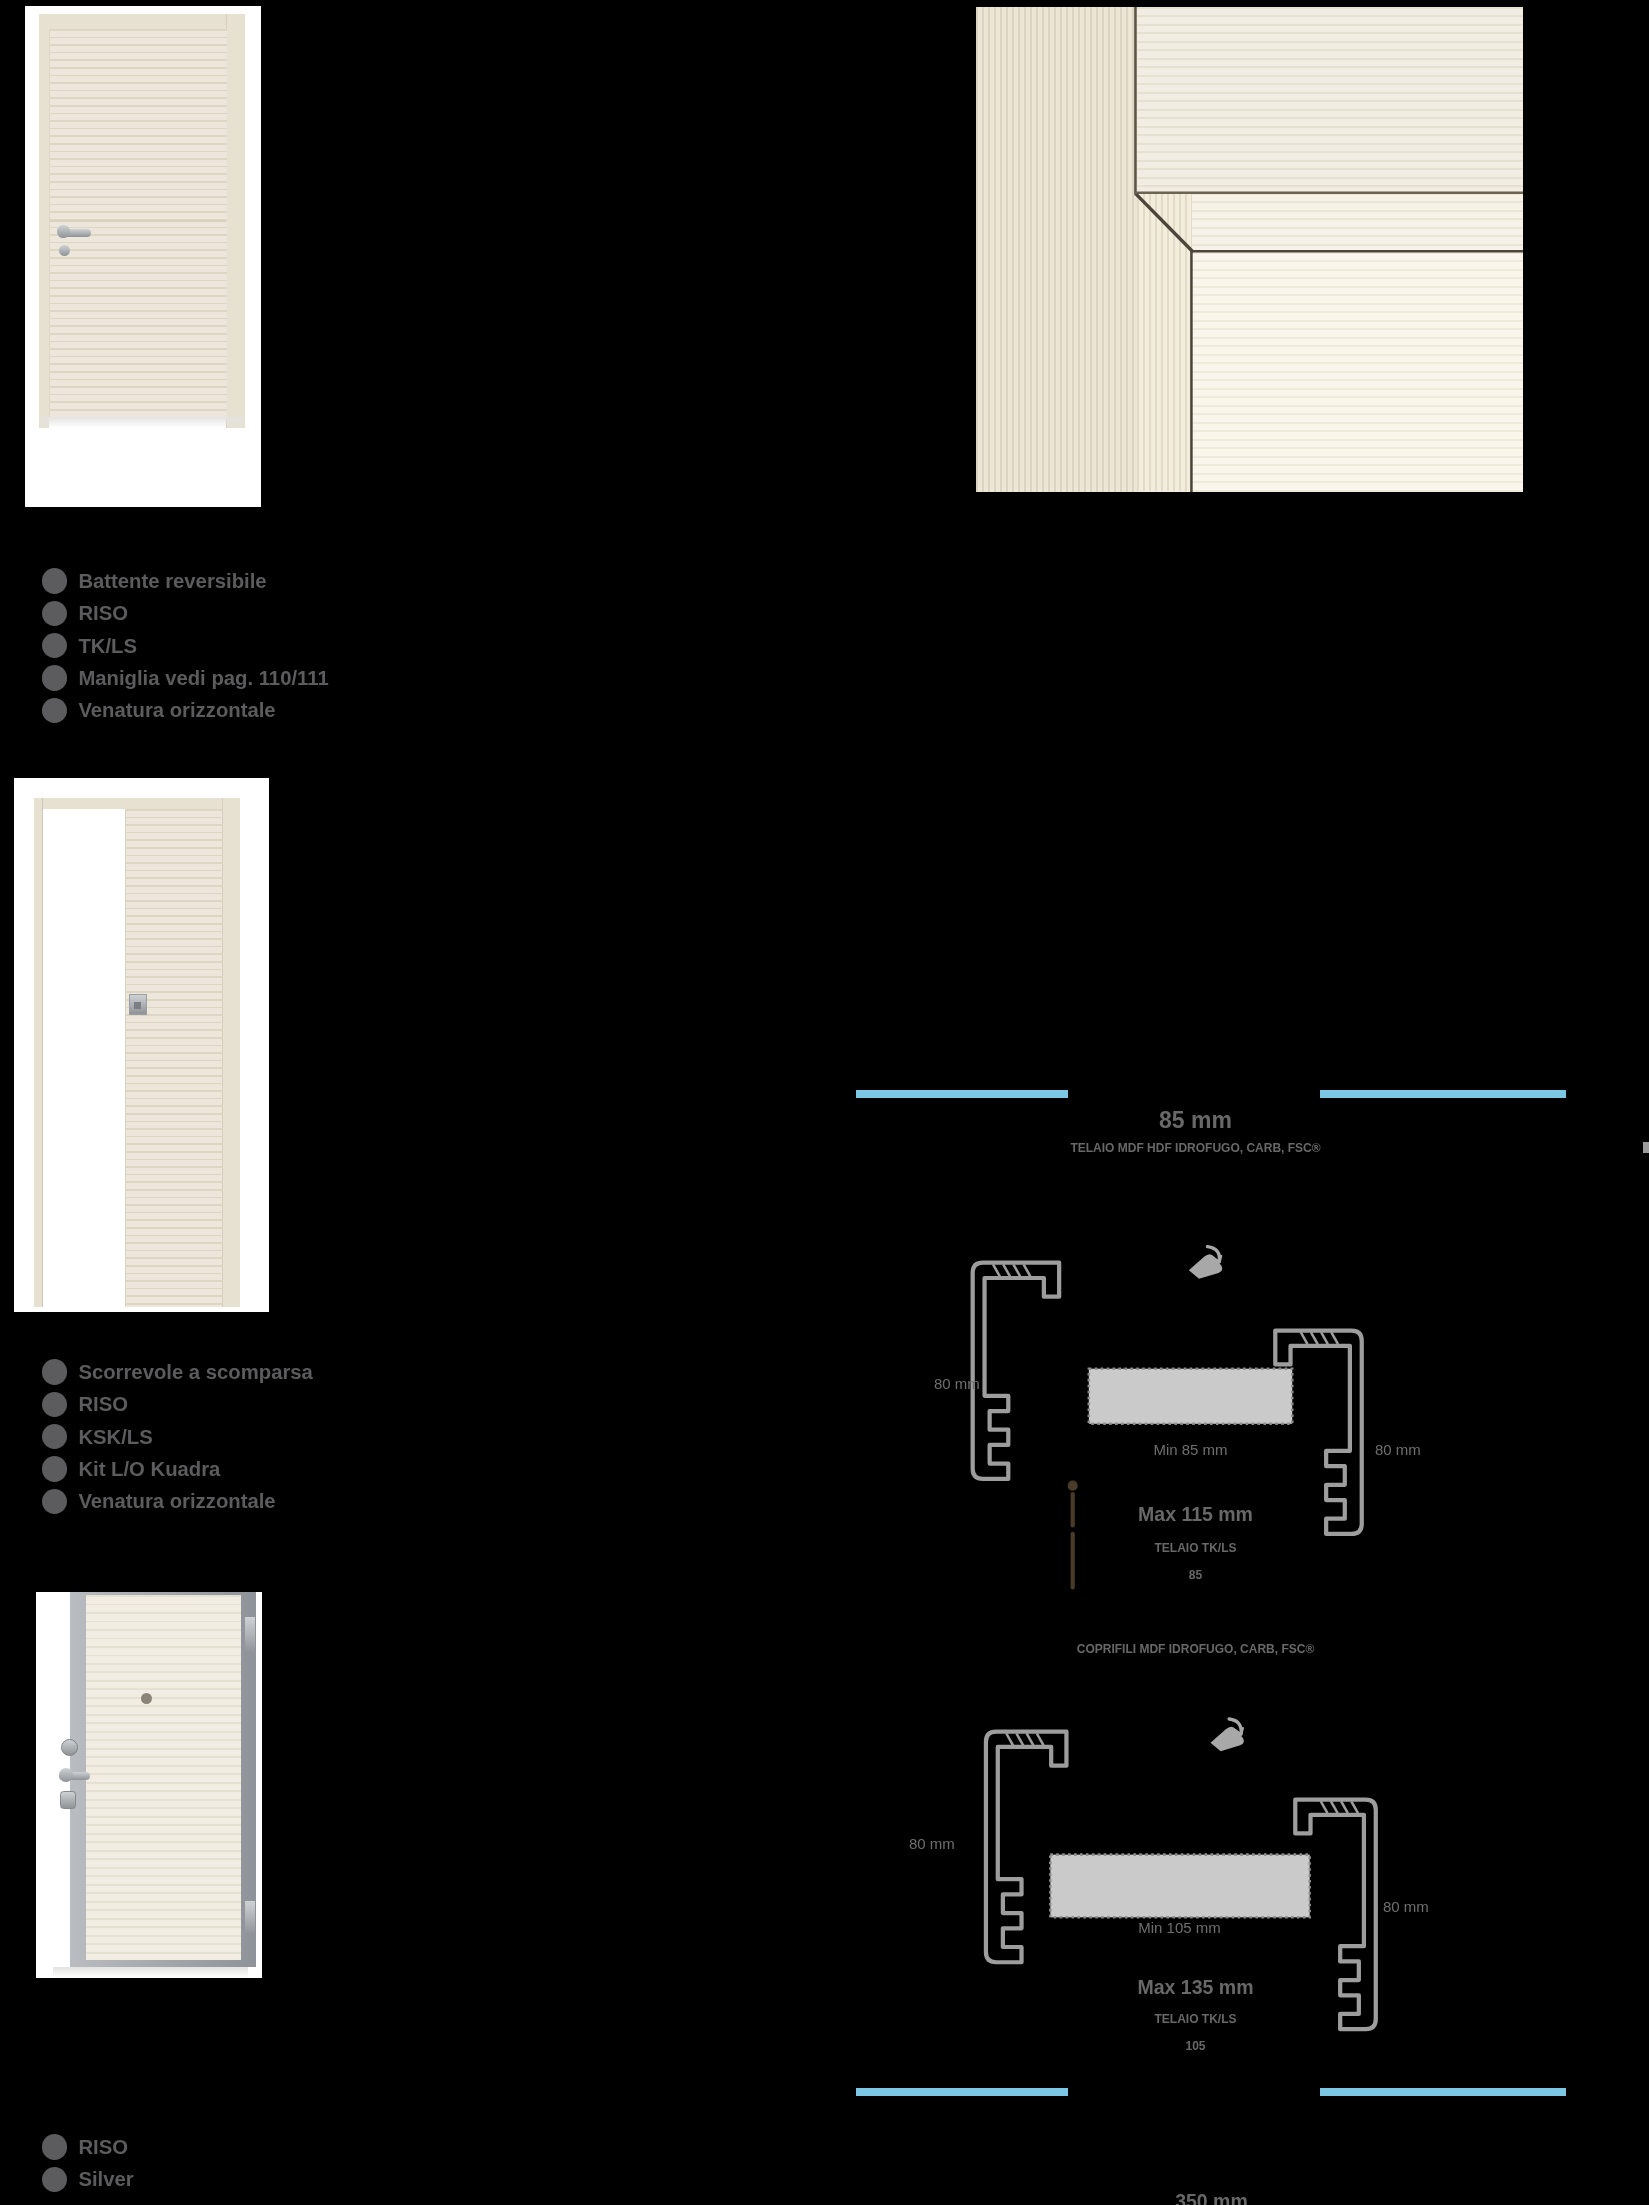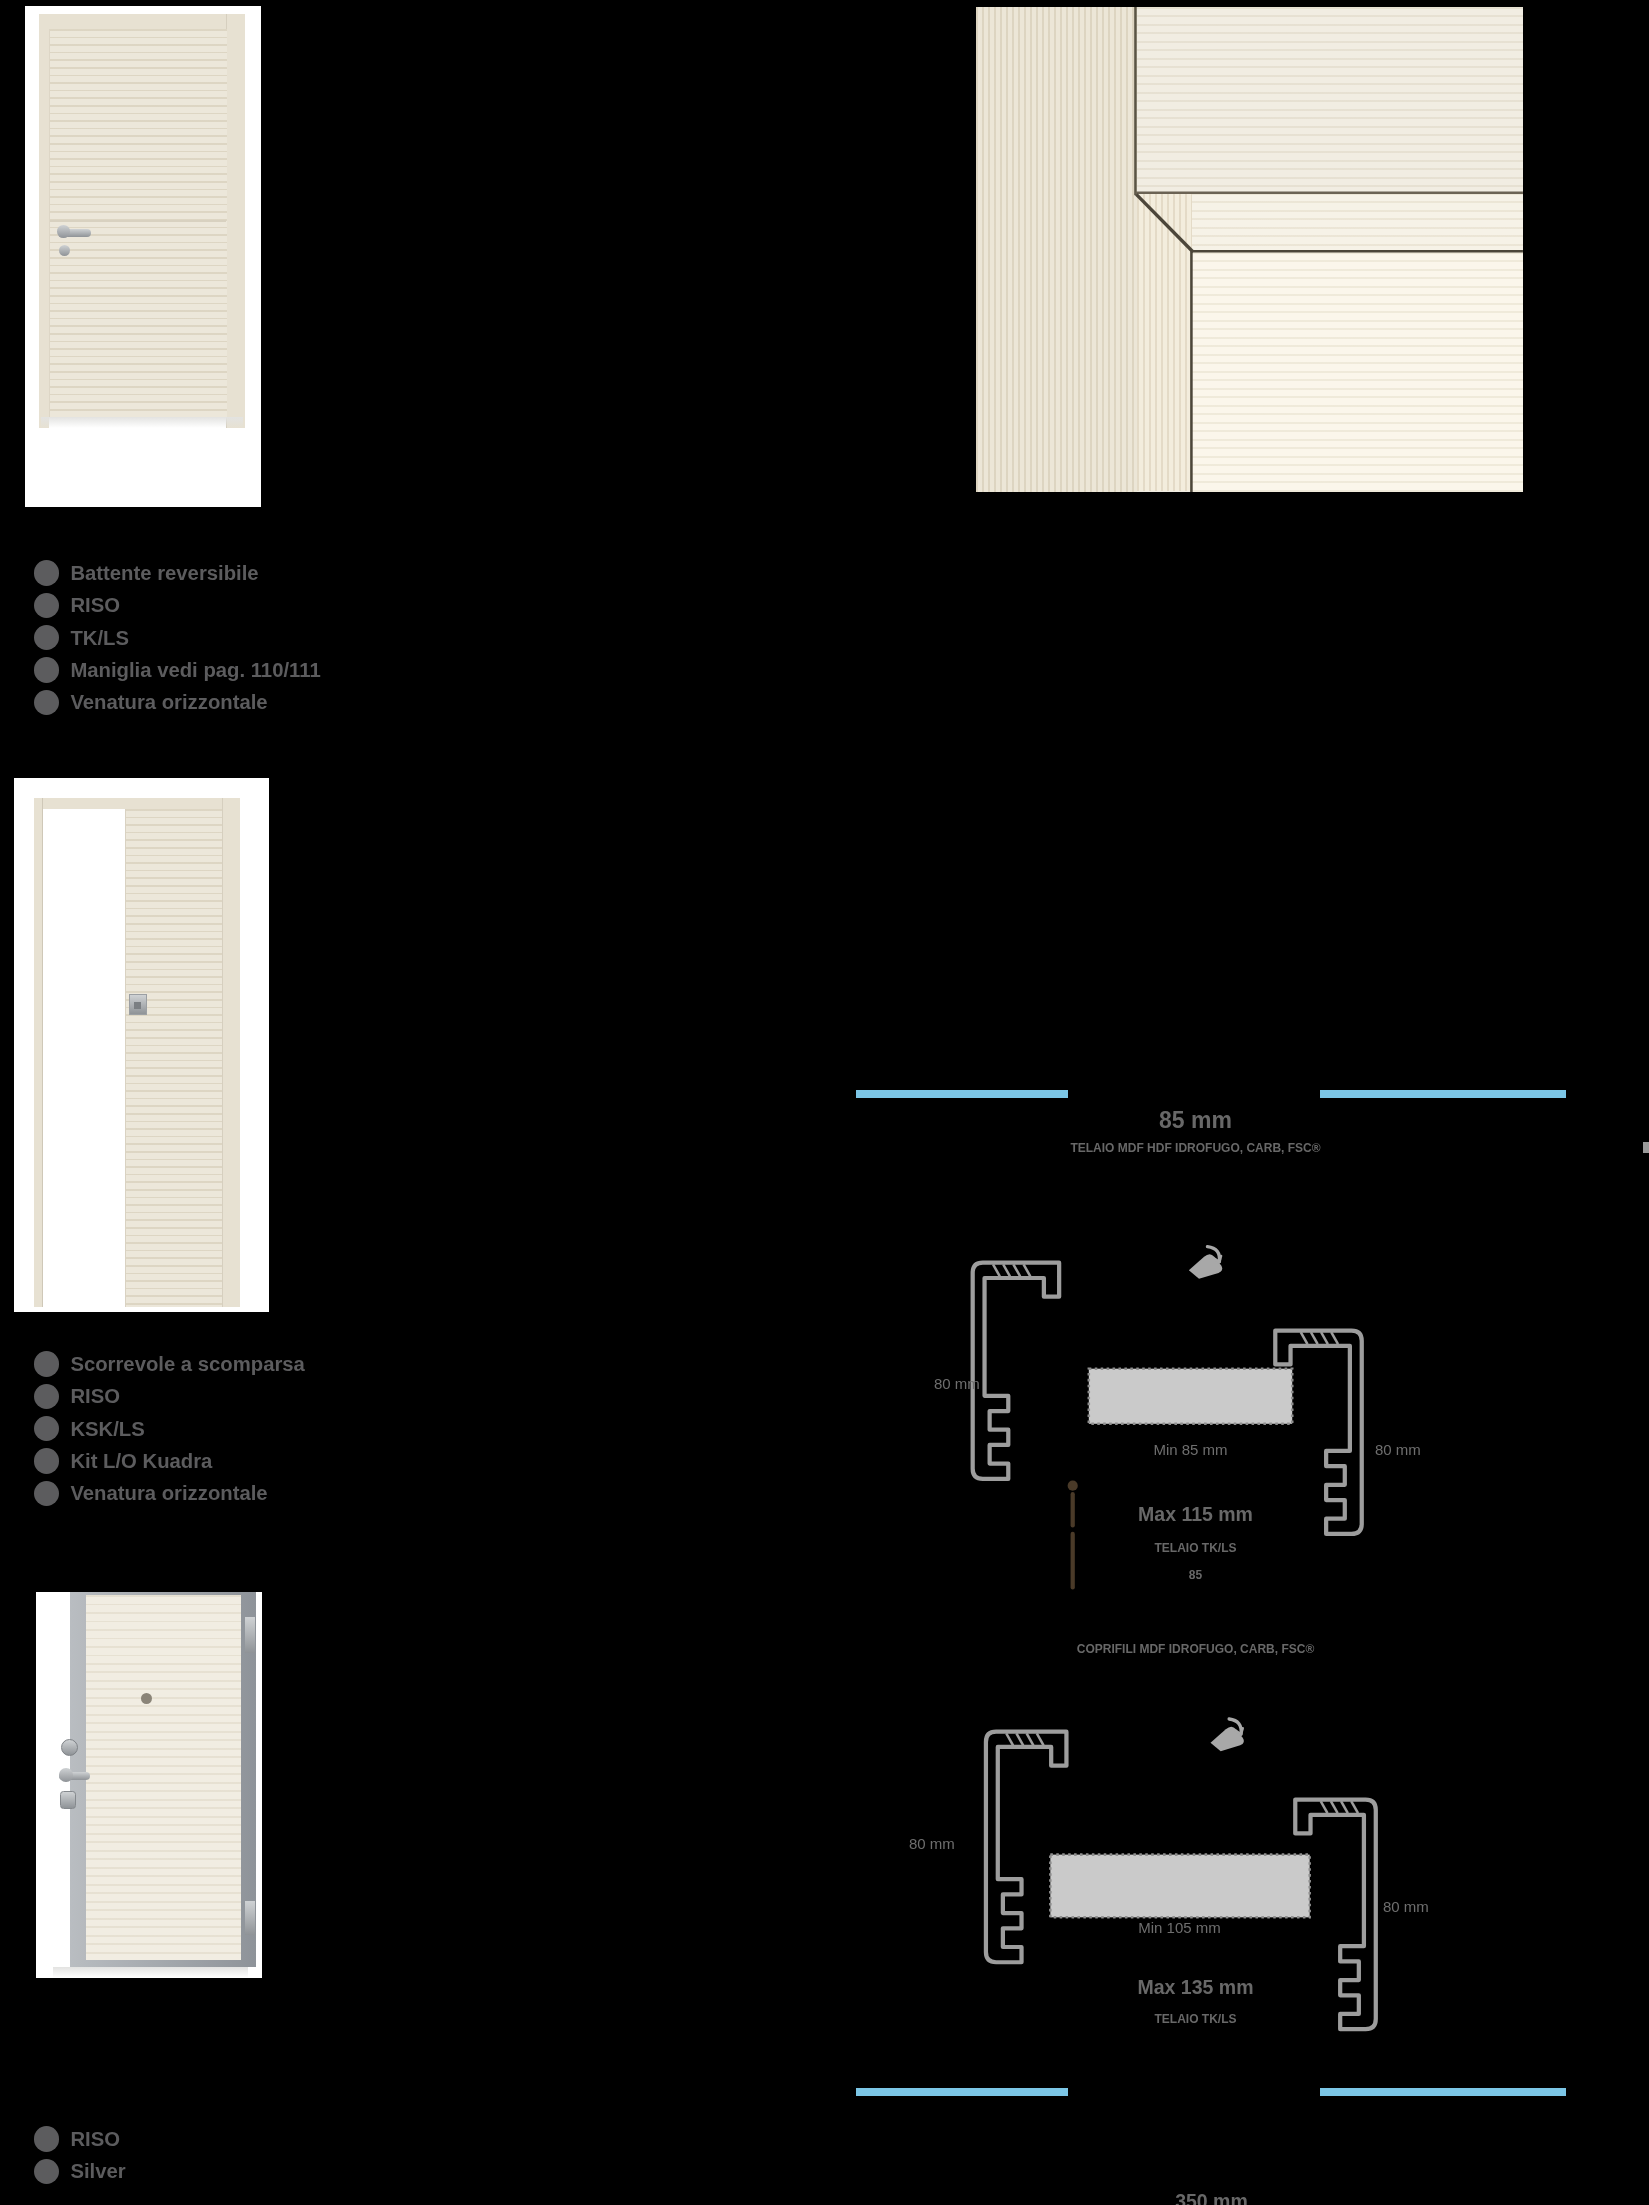--- a/index.html
+++ b/index.html
@@ -14,21 +14,21 @@
   .grain-h-light{background-color:#f1ede2;
     background-image:repeating-linear-gradient(180deg,rgba(193,181,153,.22) 0 1.7px,rgba(0,0,0,0) 1.7px 8.5px);}
   .grain-v{background-color:#ece6d7;
     background-image:repeating-linear-gradient(90deg,rgba(190,177,148,.33) 0 1.7px,rgba(0,0,0,0) 1.7px 6px);}
   .frame-cream{background:#e7e1d2;}
   .metal{background:linear-gradient(90deg,#b9bdc1,#8e9399);}
   .silver{background:linear-gradient(180deg,#cfd2d4,#8f9397);}
   .floor-shadow{background:linear-gradient(180deg,#e3e3e1,rgba(255,255,255,0));}
 
   
-  .bullets{list-style:none;margin:0;padding:0;}
+  .bullets{list-style:none;margin:8px;padding:0;}
   .bullets li{display:flex;align-items:center;margin:0 0 12px 0;height:20.3px;}
   .dot{width:25.4px;height:25.4px;border-radius:50%;background:#5c5c5e;margin-right:11px;flex:0 0 auto;}
   .bullet-label{font-size:20.3px;font-weight:bold;color:#5c5c5e;line-height:20.3px;white-space:nowrap;}
 
   
   .tech-center{left:848px;width:695px;text-align:center;color:#686868;font-weight:bold;}
   .t27{font-size:23px;} .t23{font-size:19.5px;} .t22{font-size:12px;}
   .dimlabel{font-size:15px;font-weight:normal;color:#6e6e6e;white-space:nowrap;}
   .bar{height:7.6px;background:#7cc6e6;}
 </style>
@@ -212,20 +212,21 @@
       <line x1="492" y1="110" x2="500" y2="124"></line>
         <line x1="504" y1="110" x2="512" y2="124"></line>
     </g>
   </svg>
 
   <div class="abs dimlabel" style="left:909px;top:1835px;">80 mm</div>
   <div class="abs dimlabel" style="left:1383px;top:1898px;">80 mm</div>
   <div class="abs dimlabel" style="left:1078px;top:1919px;width:203px;text-align:center;">Min 105 mm</div>
   <div class="abs tech-center t23" style="top:1976px;">Max 135 mm</div>
   <div class="abs tech-center t22" style="top:2012px;">TELAIO TK/LS</div>
+  <div class="abs tech-center t22" style="top:2039px;">105</div>
 
   <div class="abs bar" style="left:856px;top:2088px;width:212px;"></div>
   <div class="abs bar" style="left:1320px;top:2088px;width:246px;"></div>
 
   <div class="abs tech-center t23" style="left:864px;top:2163px;margin-top:27px;">350 mm</div>
 
   <div class="abs" style="left:1643px;top:1142px;width:6.8px;height:11px;background:#9a9a9a;"></div>
 </div>
 
 

